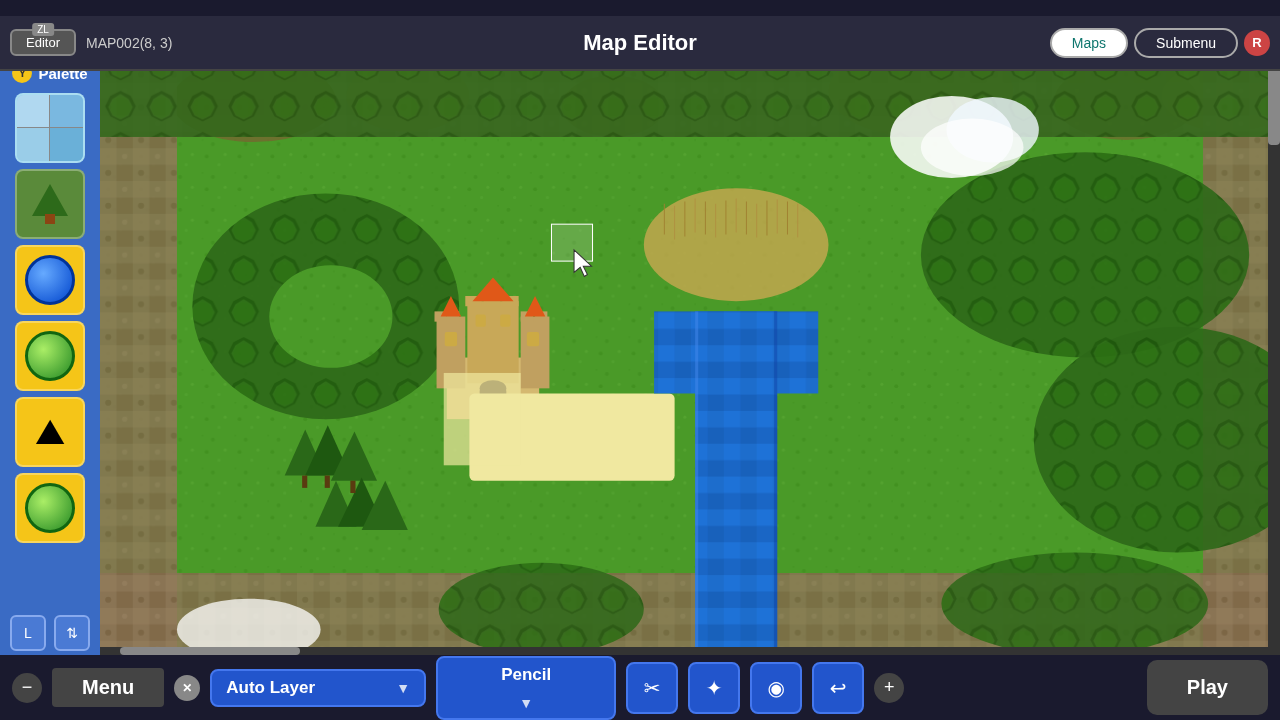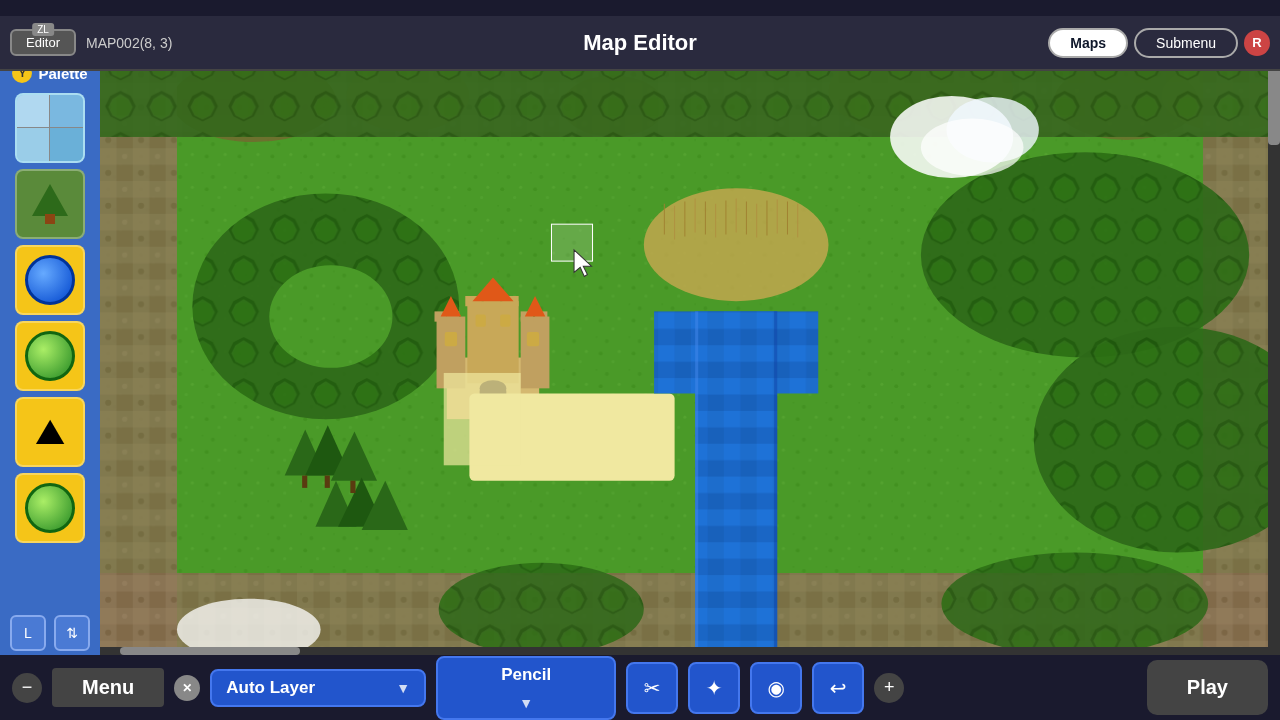--- a/index.html
+++ b/index.html
@@ -70,22 +70,21 @@
       background: transparent;
       border: 2px solid #aaa;
       border-radius: 20px;
       color: white;
       padding: 5px 20px;
       font-size: 14px;
       cursor: pointer;
     }
     .tab-btn.active {
       background: white;
-      color: #0f172a;
-      font-weight: bold;
+      color: #0f766e;
     }
     .r-badge {
       background: #c44;
       color: white;
       border-radius: 50%;
       width: 26px;
       height: 26px;
       display: flex;
       align-items: center;
       justify-content: center;

